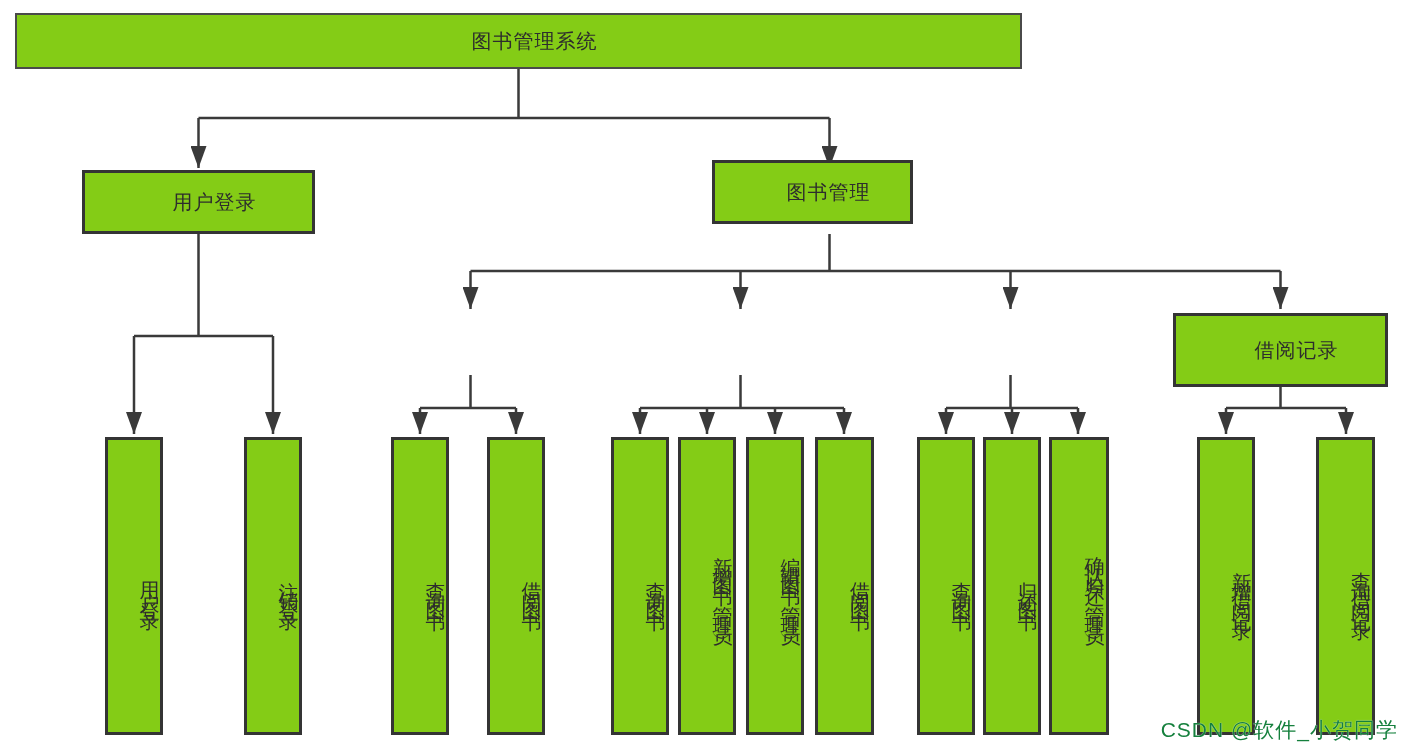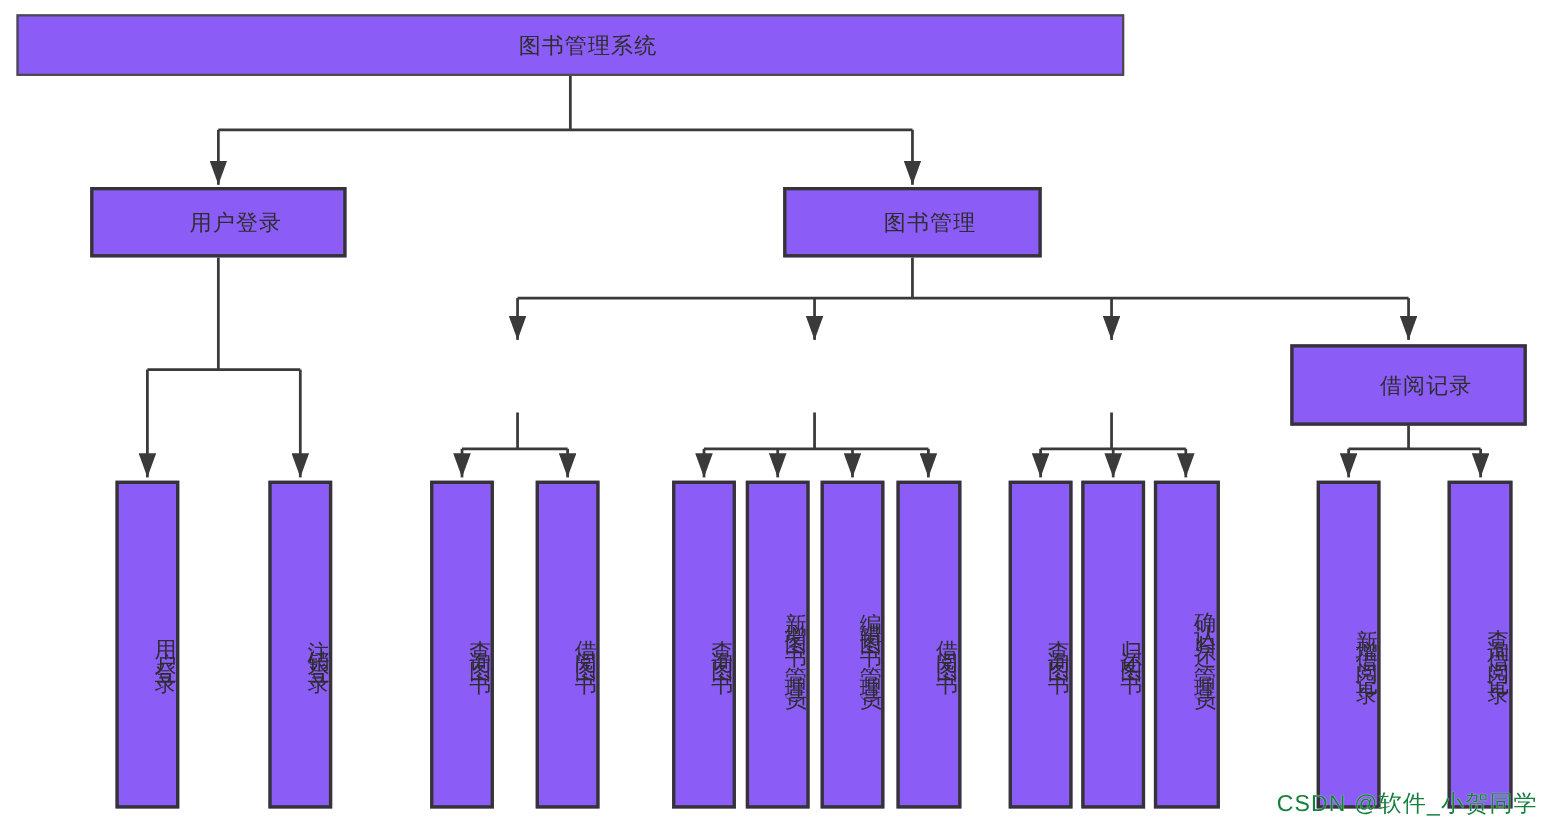--- a/index.html
+++ b/index.html
@@ -17,21 +17,21 @@
   }
   .connectors {
     position: absolute;
     left: 0;
     top: 0;
     width: 1405px;
     height: 747px;
   }
   .node {
     position: absolute;
-    background: #8b5cf6;
+    background: #84cc16;
     border: 3px solid #343434;
     box-sizing: border-box;
     color: #2d2d2d;
     display: flex;
     align-items: center;
     justify-content: center;
     font-size: 20px;
     letter-spacing: 1px;
     padding-left: 32px;
   }
@@ -99,21 +99,21 @@
 
       <path d="M1280.5,375 V408 M1226,408 H1346"></path>
       <path d="M1226,408 V434" marker-end="url(#arw)"></path>
       <path d="M1346,408 V434" marker-end="url(#arw)"></path>
     </g>
   </svg>
 
   <div class="node root" style="left:15px; top:13px; width:1007px; height:56px;">图书管理系统</div>
 
   <div class="node" style="left:82px; top:170px; width:233px; height:64px;">用户登录</div>
-  <div class="node" style="left:712px; top:170px; width:235px; height:64px;">图书管理</div>
+  <div class="node" style="left:712px; top:160px; width:201px; height:64px;">图书管理</div>
 
   <div class="node" style="left:1173px; top:313px; width:215px; height:74px;">借阅记录</div>
 
   <div class="node v-node" style="left:105px; top:437px; width:58px; height:298px;">
     <span>用户登录</span>
   </div>
   <div class="node v-node" style="left:244px; top:437px; width:58px; height:298px;">
     <span>注销登录</span>
   </div>
 

